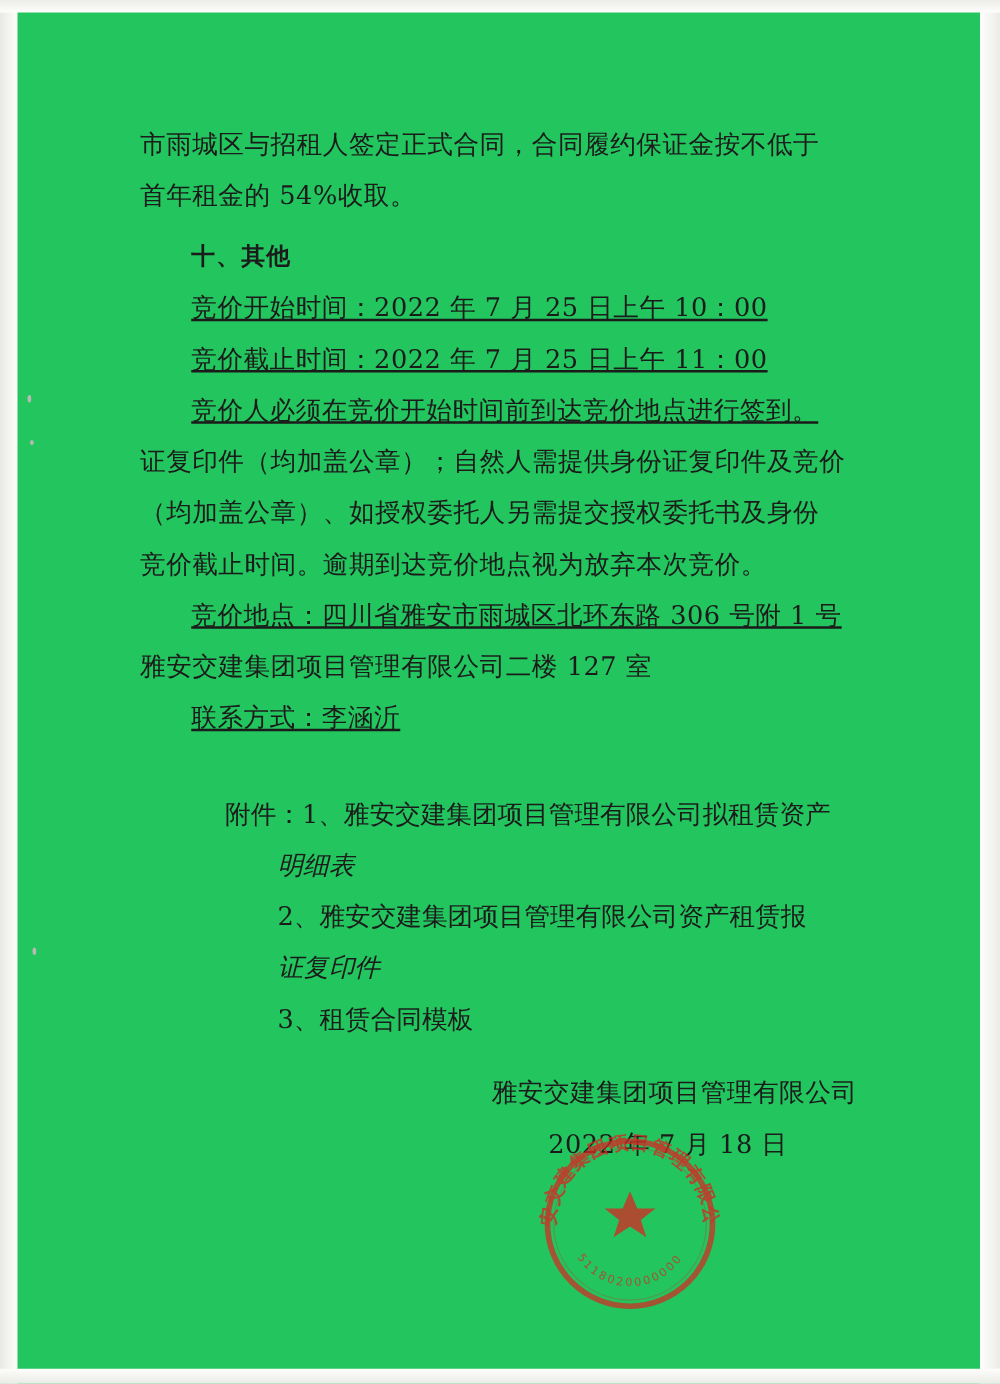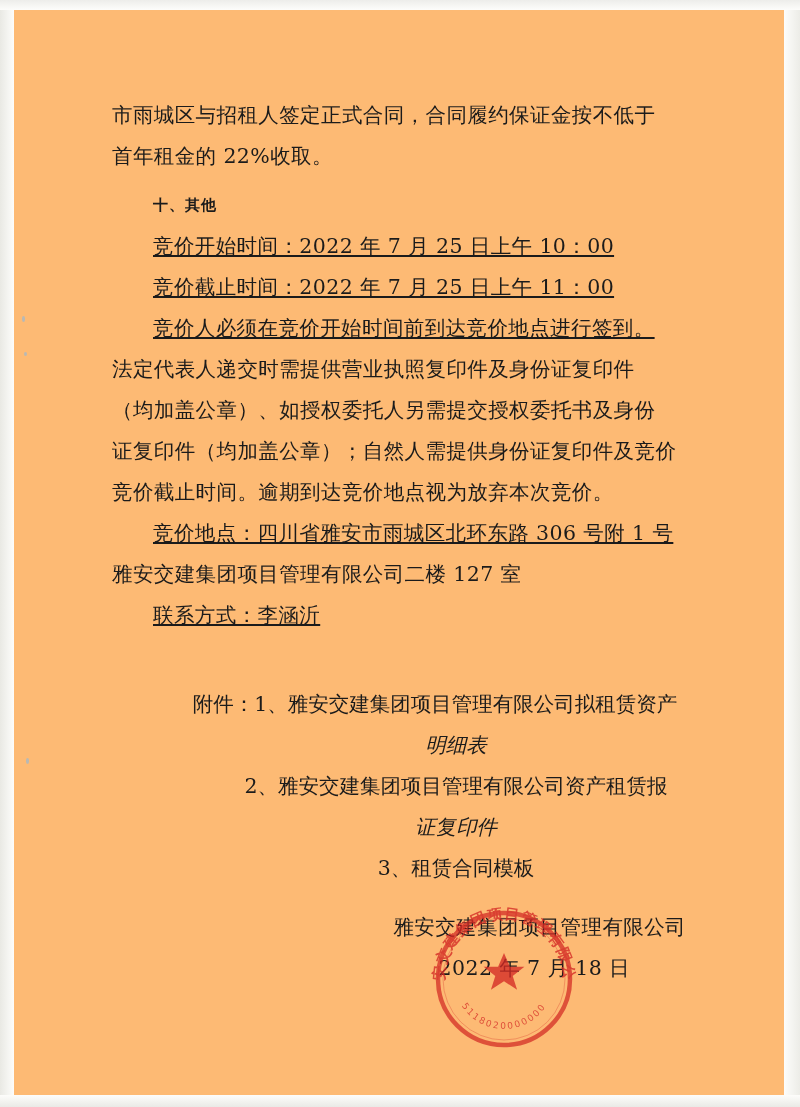--- a/index.html
+++ b/index.html
@@ -13,21 +13,21 @@
     position: relative;
     overflow: hidden;
     font-family: "DejaVu Serif", "Liberation Serif", serif;
     color: #1b1b1b;
   }
 
   
   .page {
     position: absolute;
     inset: 0;
-    background: #fdba74;
+    background: #22c55e;
   }
   .scan-edge-left {
     position: absolute;
     left: 0; top: 0; bottom: 0;
     width: 14px;
     background: linear-gradient(90deg, #e9e9e4 0%, #fdfdfb 100%);
   }
   .scan-edge-right {
     position: absolute;
     right: 0; top: 0; bottom: 0;
@@ -63,33 +63,32 @@
     font-size: 20.5px;
     line-height: 41px;
     letter-spacing: 0.4px;
     white-space: pre;
   }
   .indent1 { text-indent: 41px; text-decoration: underline; }
 
   .blockA { margin-bottom: 0px; }
 
   .heading {
-    font-size: 15px;
+    font-size: 19px;
     line-height: 41px;
     font-weight: bold;
     text-indent: 41px;
     letter-spacing: 1px;
     margin-top: 8px;
   }
   .gap-md { height: 36px; }
 
   .attach-wrap {
     position: relative;
-    margin-top: 12px;
-    text-align: center;
+    margin-top: 0px;
   }
   .attach-item {
     font-size: 20.5px;
     line-height: 41px;
     white-space: pre;
   }
   .attach-first { text-indent: 68px; }
   .attach-cont  { text-indent: 110px; font-style: italic; }
   .attach-num   { text-indent: 110px; }
 
@@ -144,33 +143,32 @@
   <div class="scan-edge-bottom"></div>
 
   <div class="speck" style="left:22px; top:316px; width:3px; height:6px;"></div>
   <div class="speck" style="left:24px; top:352px; width:3px; height:4px;"></div>
   <div class="speck" style="left:26px; top:758px; width:3px; height:6px;"></div>
 
   <div class="content">
 
     <div class="blockA">
       <div class="line">市雨城区与招租人签定正式合同，合同履约保证金按不低于</div>
-      <div class="line">首年租金的 22%收取。</div>
+      <div class="line">首年租金的 54%收取。</div>
     </div>
 
     <div class="heading">十、其他</div>
 
     <div class="line indent1">竞价开始时间：2022 年 7 月 25 日上午 10：00</div>
     <div class="line indent1">竞价截止时间：2022 年 7 月 25 日上午 11：00</div>
 
     <div>
       <div class="line indent1">竞价人必须在竞价开始时间前到达竞价地点进行签到。</div>
-      <div class="line">法定代表人递交时需提供营业执照复印件及身份证复印件</div>
+      <div class="line">证复印件（均加盖公章）；自然人需提供身份证复印件及竞价</div>
       <div class="line">（均加盖公章）、如授权委托人另需提交授权委托书及身份</div>
-      <div class="line">证复印件（均加盖公章）；自然人需提供身份证复印件及竞价</div>
       <div class="line">竞价截止时间。逾期到达竞价地点视为放弃本次竞价。</div>
     </div>
 
     <div>
       <div class="line indent1">竞价地点：四川省雅安市雨城区北环东路 306 号附 1 号</div>
       <div class="line">雅安交建集团项目管理有限公司二楼 127 室</div>
     </div>
 
     <div class="line indent1">联系方式：李涵沂</div>
 

